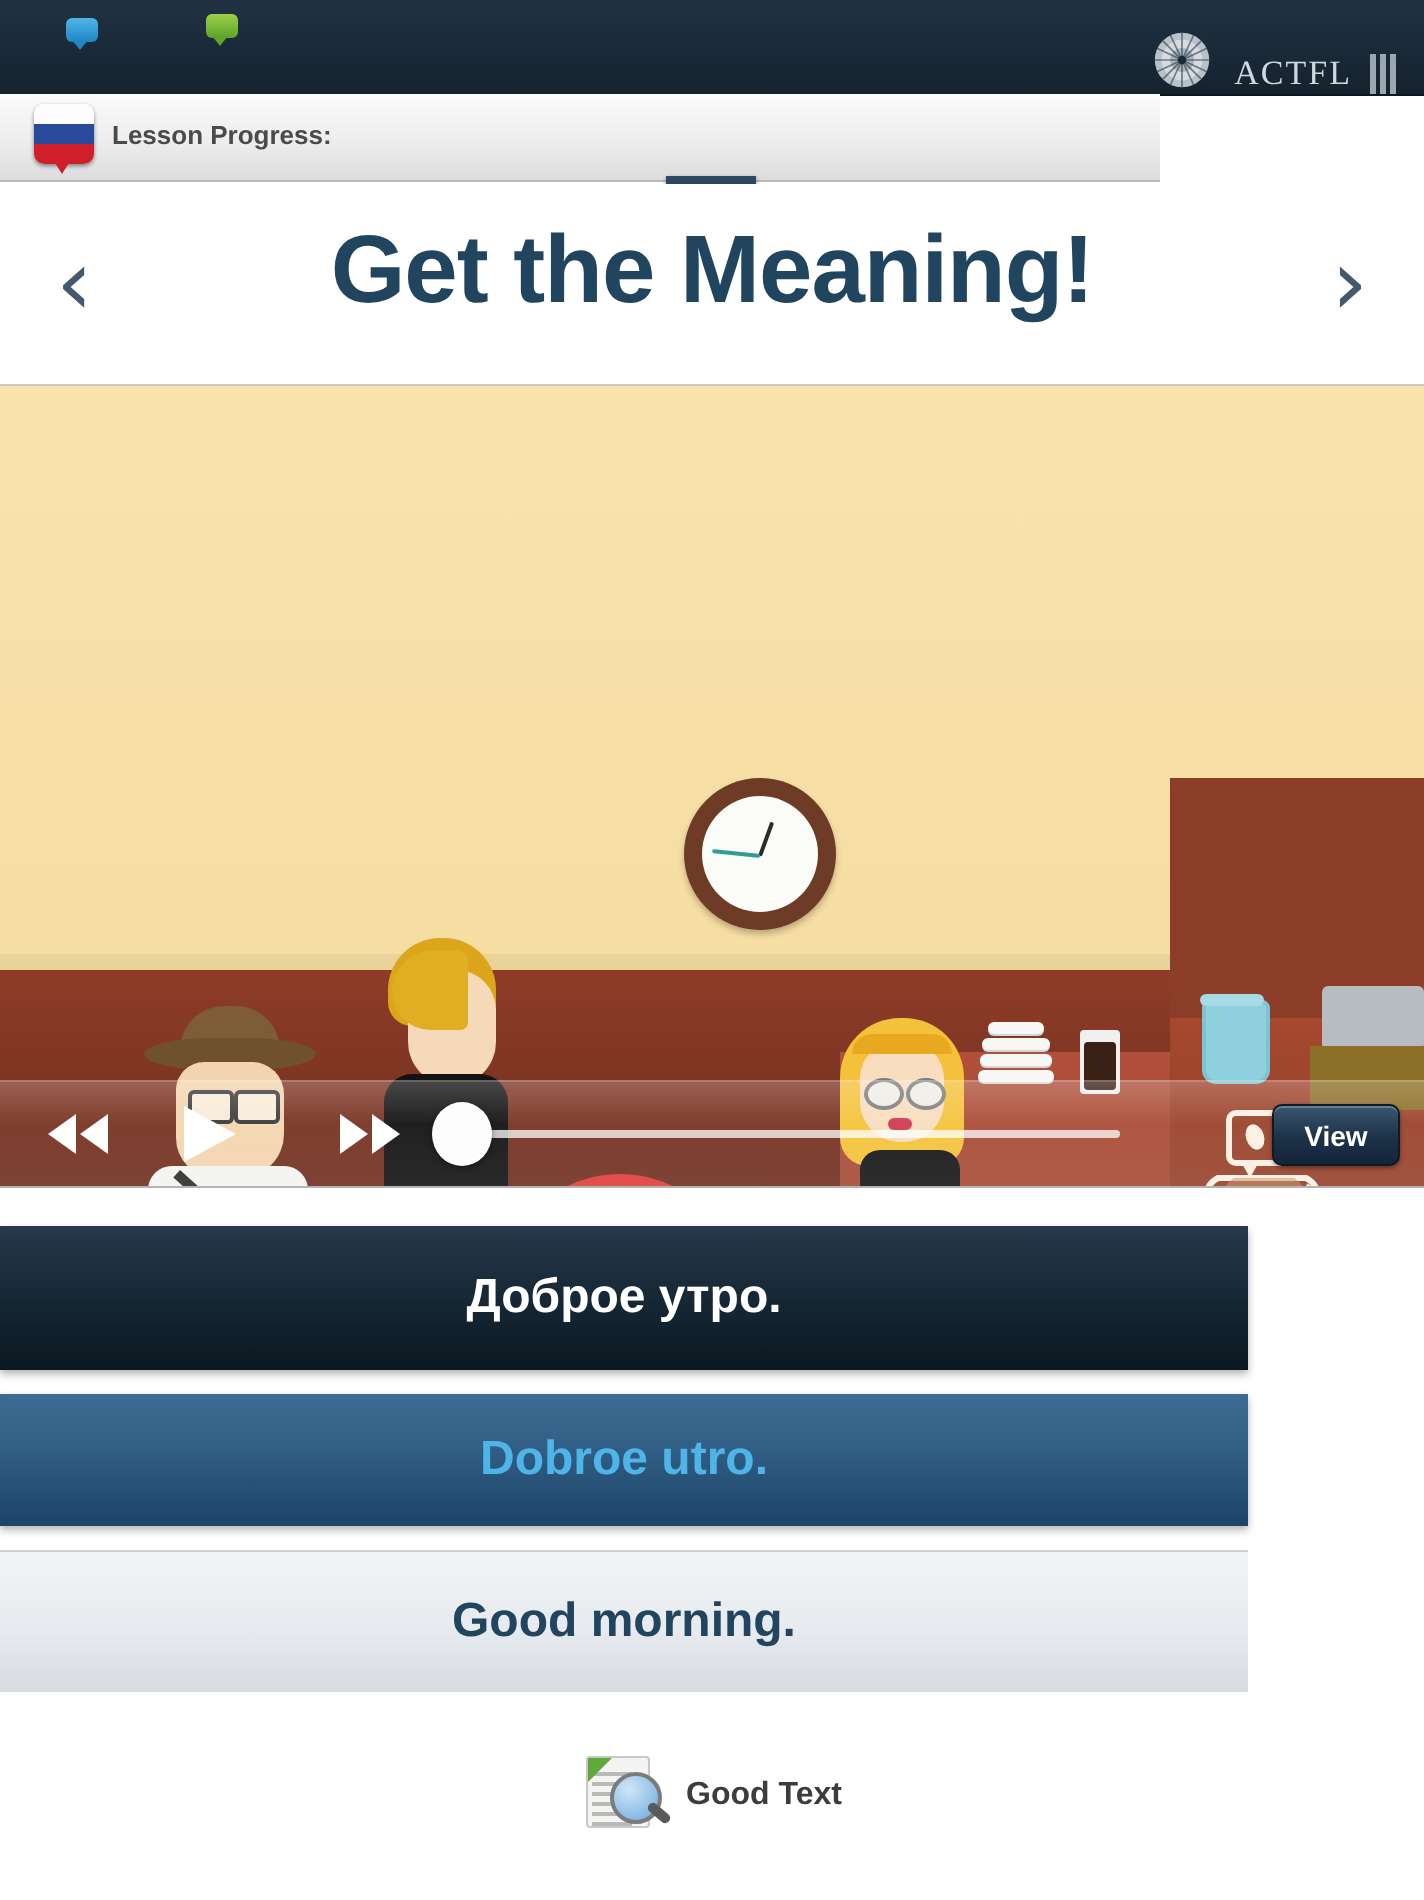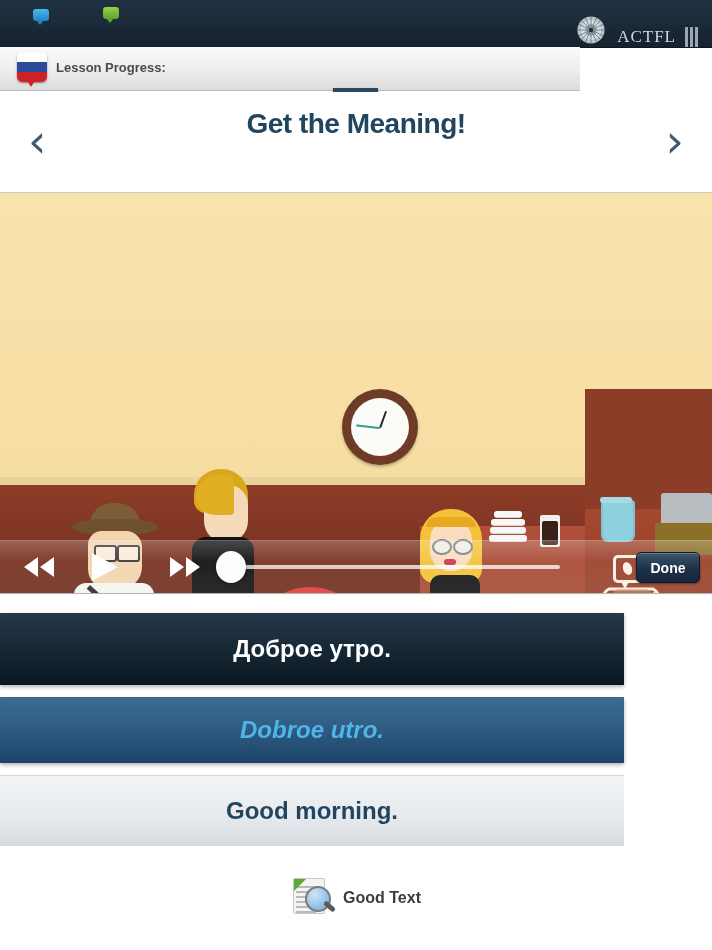--- a/index.html
+++ b/index.html
@@ -61,21 +61,21 @@
   #tb-all{left:601px;}
 
   
   .menutab{position:absolute;left:333px;top:88px;width:45px;height:20px;border-radius:0 0 5px 5px;
     background:linear-gradient(180deg,#2f4a63,#1f3448);box-shadow:0 1px 2px rgba(0,0,0,.4);
     display:flex;flex-direction:column;justify-content:center;align-items:center;gap:2px;cursor:pointer;}
   .menutab i{display:block;width:27px;height:3px;background:#9cb0c2;border-radius:1px;}
 
   .titlebar{position:absolute;left:0;top:92px;width:712px;height:98px;background:#fff;}
   .page-title{position:absolute;left:0;right:0;top:16px;text-align:center;
-    font-size:28px;font-weight:bold;color:#22455f;letter-spacing:-0.5px;}
+    font-size:48px;font-weight:bold;color:#22455f;letter-spacing:-0.5px;}
   .nav-arrow{position:absolute;top:22px;font-size:46px;color:#44596b;cursor:pointer;line-height:54px;
              font-family:"DejaVu Sans",sans-serif;}
   #nav-prev{left:28px;}
   #nav-next{right:28px;}
 
   
   .video{position:absolute;left:0;top:192px;width:712px;height:400px;overflow:hidden;
          background:#f6dfa8;border-top:1px solid #c9c9c9;border-bottom:1px solid #b3b3b3;}
   .wall{position:absolute;left:0;top:0;width:712px;height:292px;
         background:linear-gradient(180deg,#f9e3ad 0%,#f6dda2 100%);}
@@ -177,21 +177,21 @@
   
   .panels{position:absolute;left:0;top:593px;width:712px;}
   .panel{position:relative;width:624px;display:flex;align-items:center;justify-content:center;cursor:pointer;}
   .panel-native{height:72px;margin-top:20px;
     background:linear-gradient(180deg,#27394a 0%,#182a38 45%,#0b1720 100%);
     color:#ffffff;font-size:24px;font-weight:bold;
     box-shadow:0 2px 4px rgba(0,0,0,.3);}
   .panel-translit{height:66px;margin-top:12px;
     background:linear-gradient(180deg,#3e6b92 0%,#315f85 40%,#1d4369 100%);
     color:#4fb4e8;font-size:24px;font-weight:bold;
-    box-shadow:0 2px 4px rgba(0,0,0,.3);font-style:italic;}
+    box-shadow:0 2px 4px rgba(0,0,0,.3);}
   .panel-english{height:70px;margin-top:12px;
     background:linear-gradient(180deg,#f2f4f6 0%,#e7eaee 55%,#d7dade 100%);
     color:#22455f;font-size:24px;font-weight:bold;
     border-top:1px solid #cfd3d8;}
 
   
   .viewtext{position:absolute;left:0;top:866px;width:712px;height:64px;
             display:flex;align-items:center;justify-content:center;gap:8px;cursor:pointer;}
   .vt-label{font-size:16px;font-weight:bold;color:#3c3c3c;}
   .vt-icon{position:relative;width:44px;height:44px;}
@@ -402,21 +402,21 @@
       </div>
       <div class="ctl" id="ctl-forward">
         <svg width="42" height="24" viewBox="0 0 42 24">
           <polygon points="6,2 6,22 20,12" fill="#fff"></polygon>
           <polygon points="22,2 22,22 36,12" fill="#fff"></polygon>
         </svg>
       </div>
       <div class="scrub">
         <div class="knob"></div>
       </div>
-      <div class="done-btn">Done</div>
+      <div class="done-btn">View</div>
     </div>
   </div>
 
   <div class="panels">
     <div class="panel panel-native">
       <span>Доброе утро.</span>
     </div>
     <div class="panel panel-translit">
       <span>Dobroe utro.</span>
     </div>

